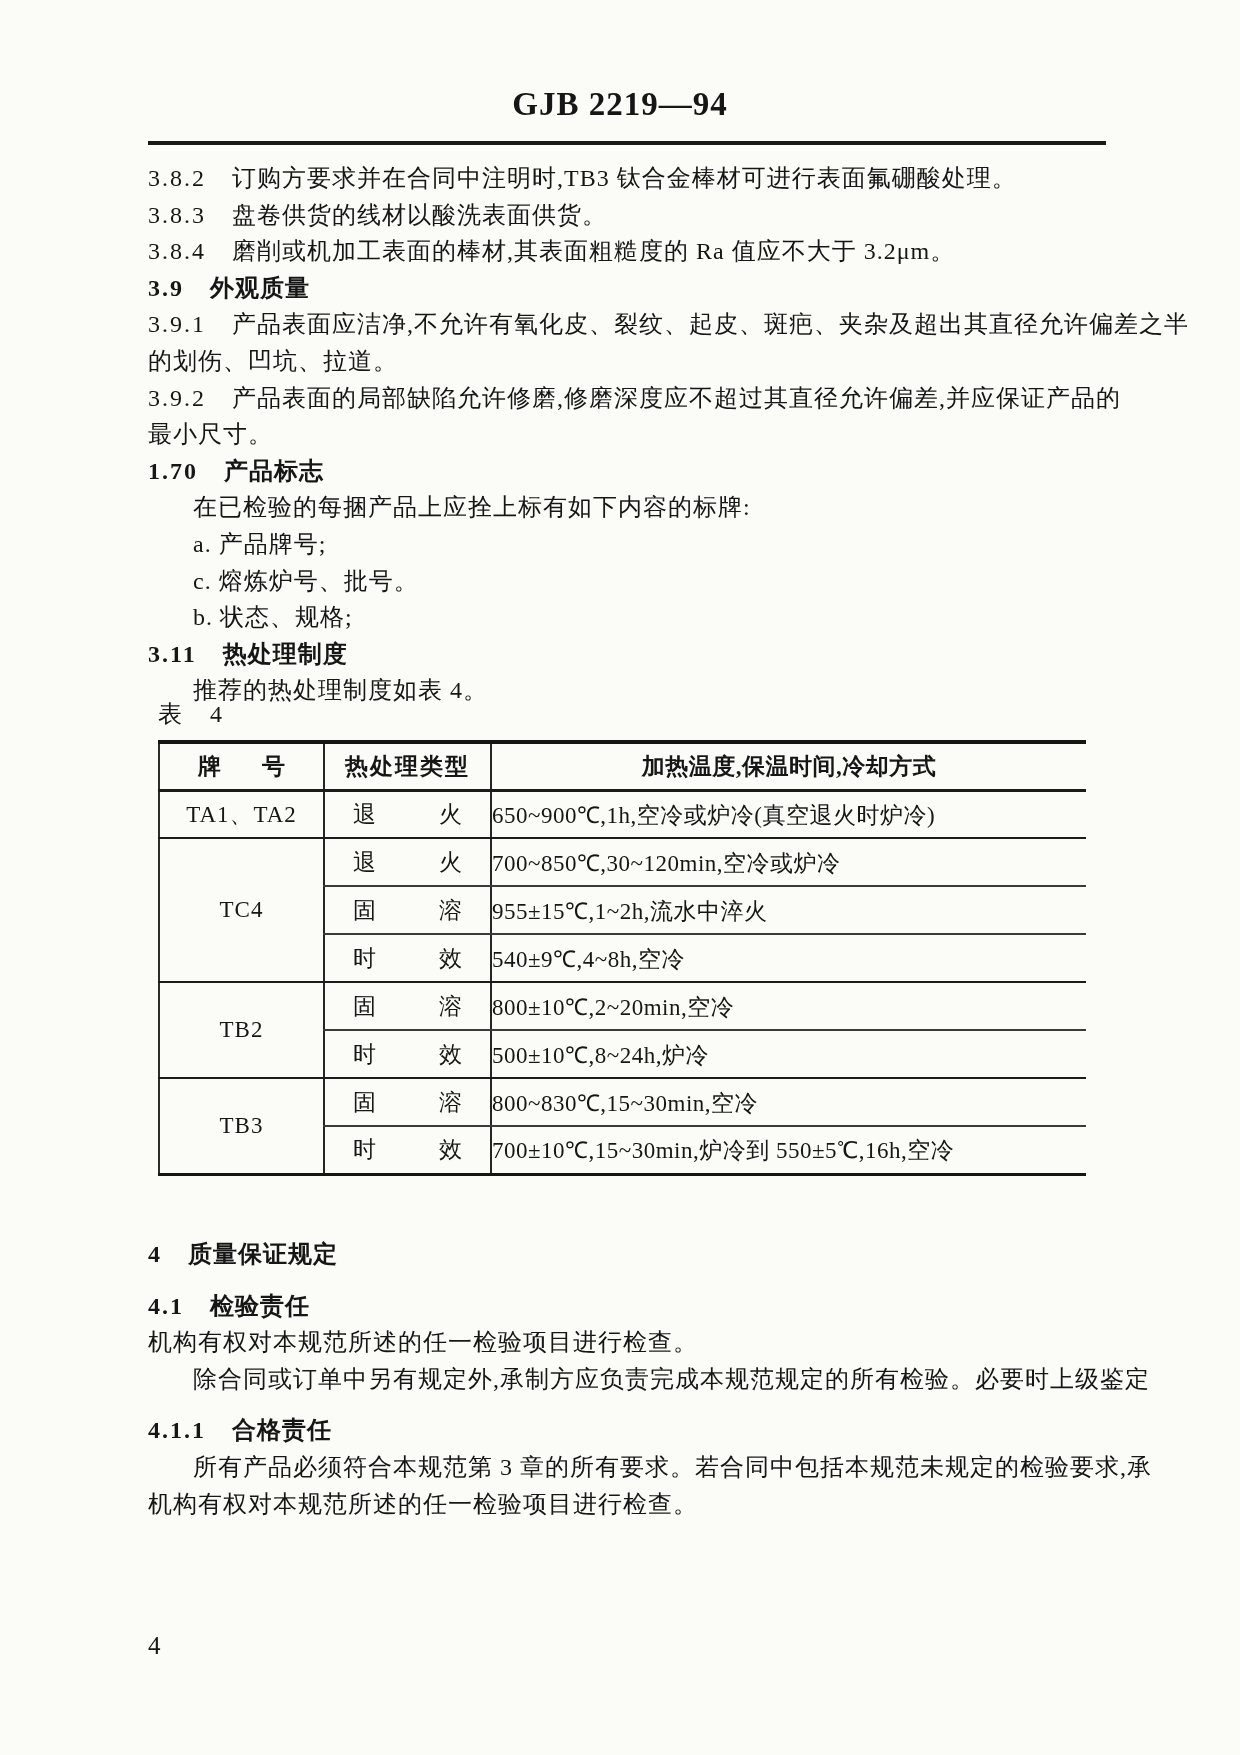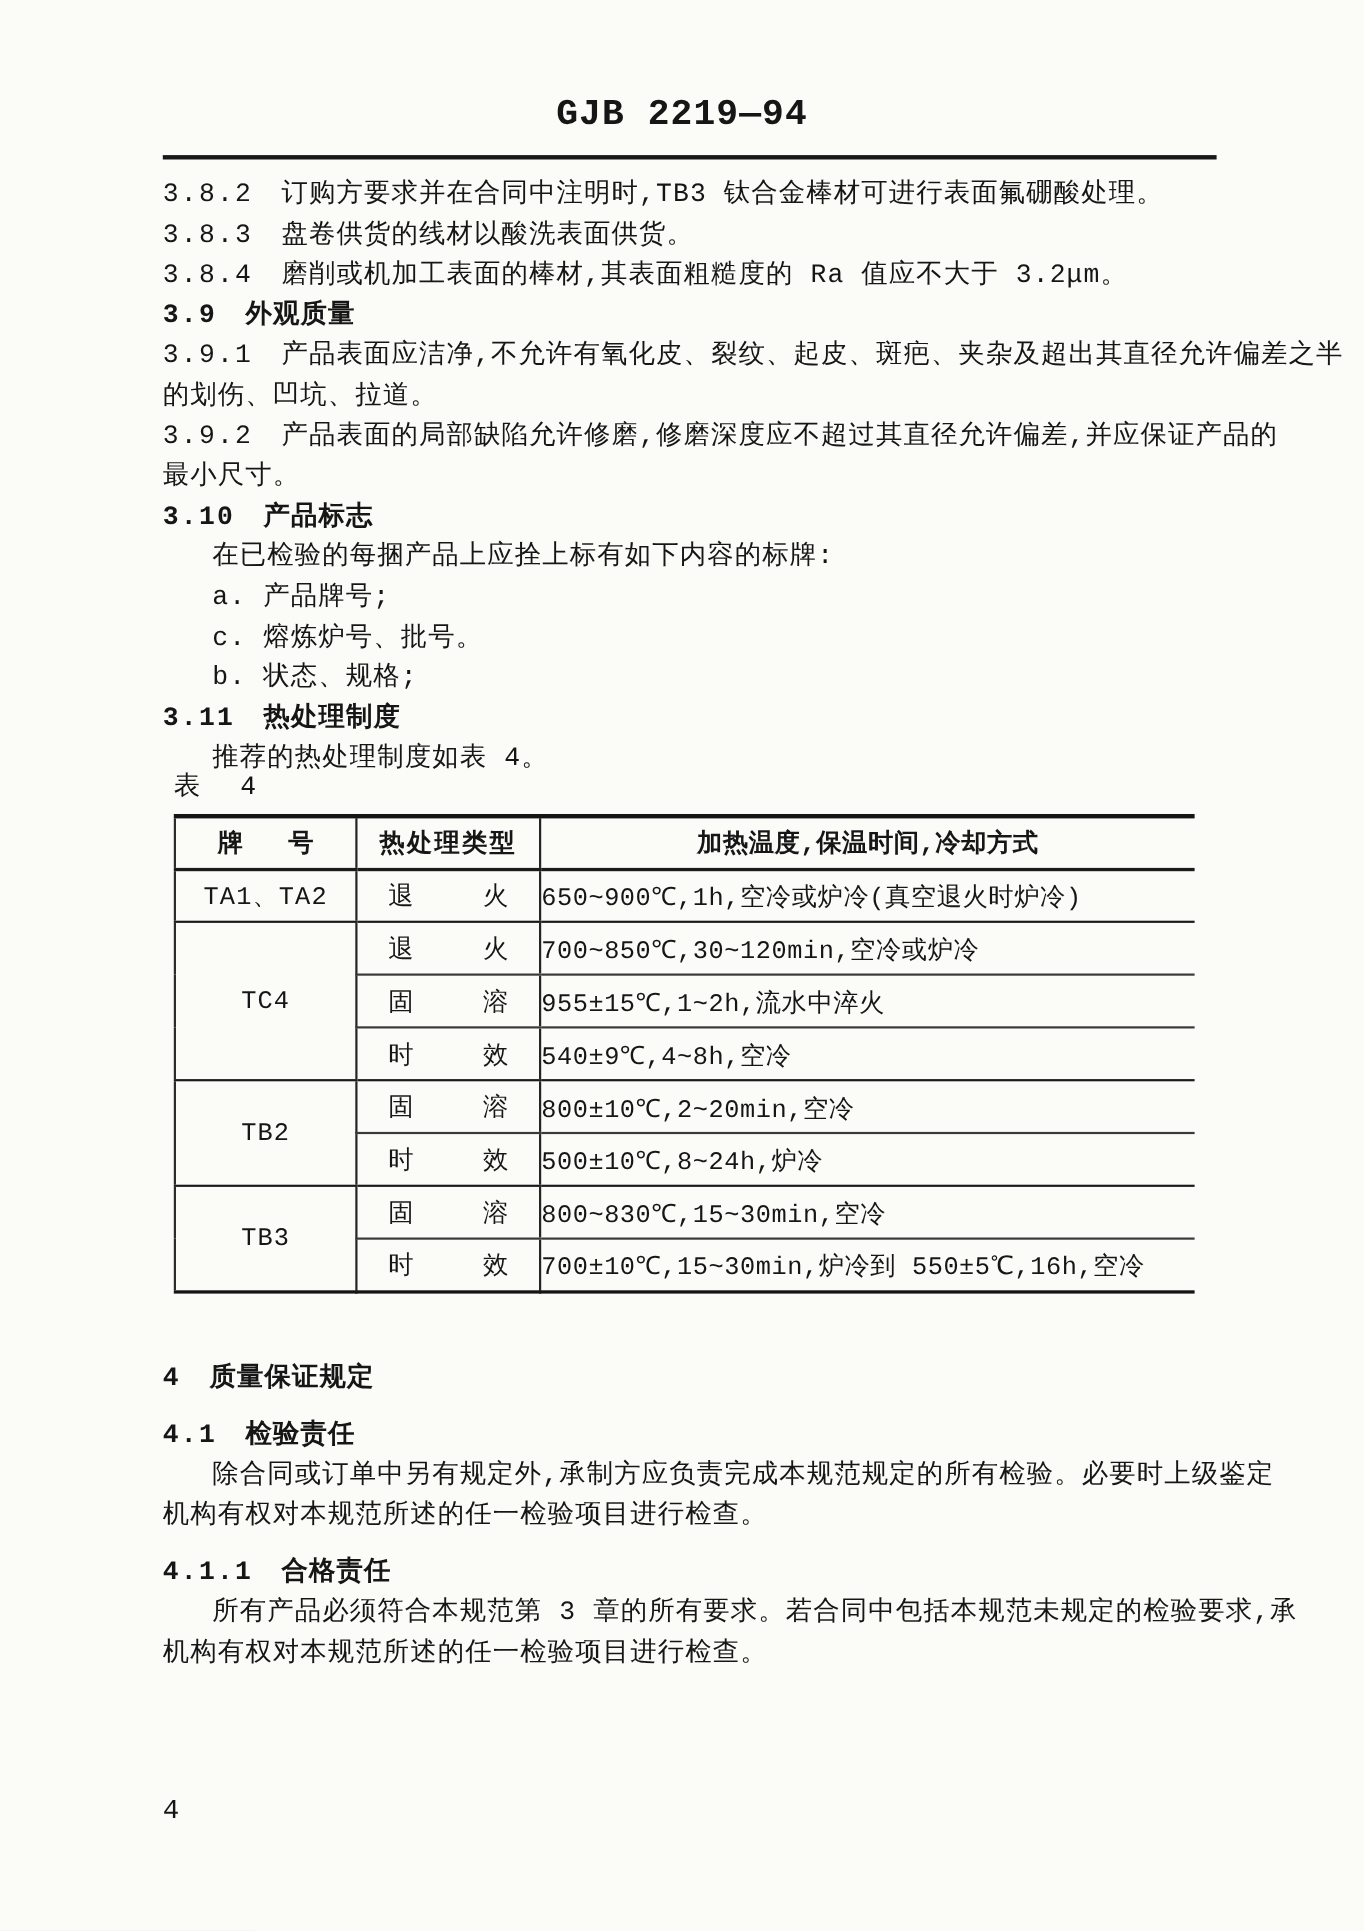--- a/index.html
+++ b/index.html
@@ -3,21 +3,21 @@
 <meta charset="utf-8">
 <style>
   html,body{margin:0;padding:0;}
   body{background:#e8e8e6;}
   .page{
     position:relative;
     width:1240px;height:1755px;
     margin:0 auto;
     background:#fbfbf8;
     color:#161616;
-    font-family:Liberation Mono, monospace;
+    font-family:Liberation Serif, serif;
     overflow:hidden;
   }
   
   .doc-header{
     position:absolute;top:86px;left:0;width:1240px;
     text-align:center;
     font-size:33px;font-weight:bold;letter-spacing:1px;
   }
   .head-rule{
     position:absolute;top:141px;left:148px;width:958px;height:4px;
@@ -82,21 +82,21 @@
 
   <div class="block-a">
     <div class="line"><span class="num">3.8.2</span><span class="txt">订购方要求并在合同中注明时,TB3 钛合金棒材可进行表面氟硼酸处理。</span></div>
     <div class="line"><span class="num">3.8.3</span><span class="txt">盘卷供货的线材以酸洗表面供货。</span></div>
     <div class="line"><span class="num">3.8.4</span><span class="txt">磨削或机加工表面的棒材,其表面粗糙度的 Ra 值应不大于 3.2μm。</span></div>
     <div class="line heading"><span class="num">3.9</span><span class="txt">外观质量</span></div>
     <div class="line"><span class="num">3.9.1</span><span class="txt">产品表面应洁净,不允许有氧化皮、裂纹、起皮、斑疤、夹杂及超出其直径允许偏差之半</span></div>
     <div class="line"><span class="txt">的划伤、凹坑、拉道。</span></div>
     <div class="line"><span class="num">3.9.2</span><span class="txt">产品表面的局部缺陷允许修磨,修磨深度应不超过其直径允许偏差,并应保证产品的</span></div>
     <div class="line"><span class="txt">最小尺寸。</span></div>
-    <div class="line heading"><span class="num">3.10</span><span class="txt">产品标志</span></div>
+    <div class="line heading"><span class="num">1.70</span><span class="txt">产品标志</span></div>
     <div class="line indent"><span class="txt">在已检验的每捆产品上应拴上标有如下内容的标牌:</span></div>
     <div class="line indent"><span class="txt">a. 产品牌号;</span></div>
     <div class="line indent"><span class="txt">c. 熔炼炉号、批号。</span></div>
     <div class="line indent"><span class="txt">b. 状态、规格;</span></div>
     <div class="line heading"><span class="num">3.11</span><span class="txt">热处理制度</span></div>
     <div class="line indent"><span class="txt">推荐的热处理制度如表 4。</span></div>
   </div>
 
   <div class="tbl-caption">表 4</div>
 
@@ -196,22 +196,22 @@
             </div>
           </td>
       <td class="desccell">700±10℃,15~30min,炉冷到 550±5℃,16h,空冷</td>
     </tr>
   </tbody>
     </table>
 
   <div class="block-b">
     <div class="line heading"><span class="num">4</span><span class="txt">质量保证规定</span></div>
     <div class="line heading gap-before"><span class="num">4.1</span><span class="txt">检验责任</span></div>
+    <div class="line"><span class="txt">机构有权对本规范所述的任一检验项目进行检查。</span></div>
     <div class="line indent"><span class="txt">除合同或订单中另有规定外,承制方应负责完成本规范规定的所有检验。必要时上级鉴定</span></div>
-    <div class="line"><span class="txt">机构有权对本规范所述的任一检验项目进行检查。</span></div>
     <div class="line heading gap-before"><span class="num">4.1.1</span><span class="txt">合格责任</span></div>
     <div class="line indent"><span class="txt">所有产品必须符合本规范第 3 章的所有要求。若合同中包括本规范未规定的检验要求,承</span></div>
     <div class="line"><span class="txt">机构有权对本规范所述的任一检验项目进行检查。</span></div>
   </div>
 
   <div class="page-num">4</div>
 
 </div>
 
 </body></html>

